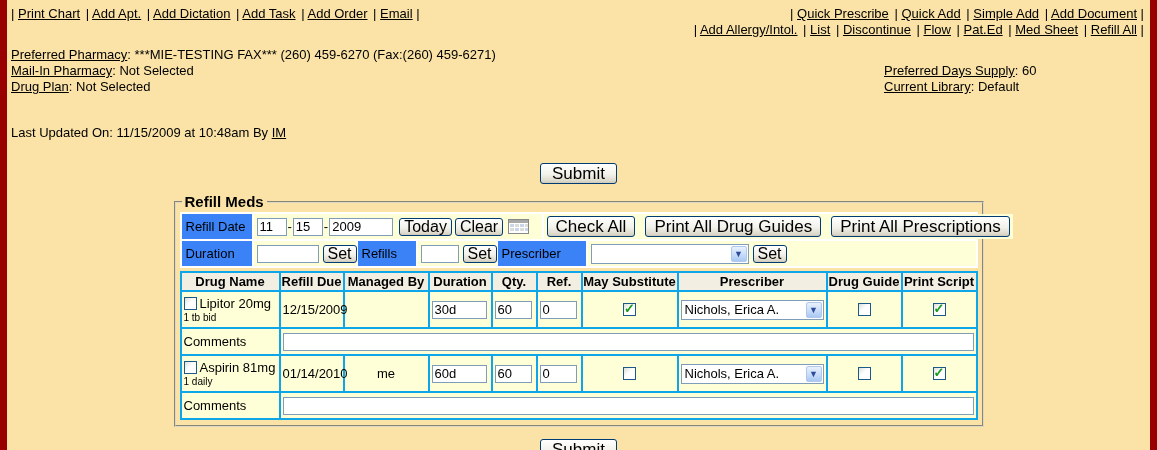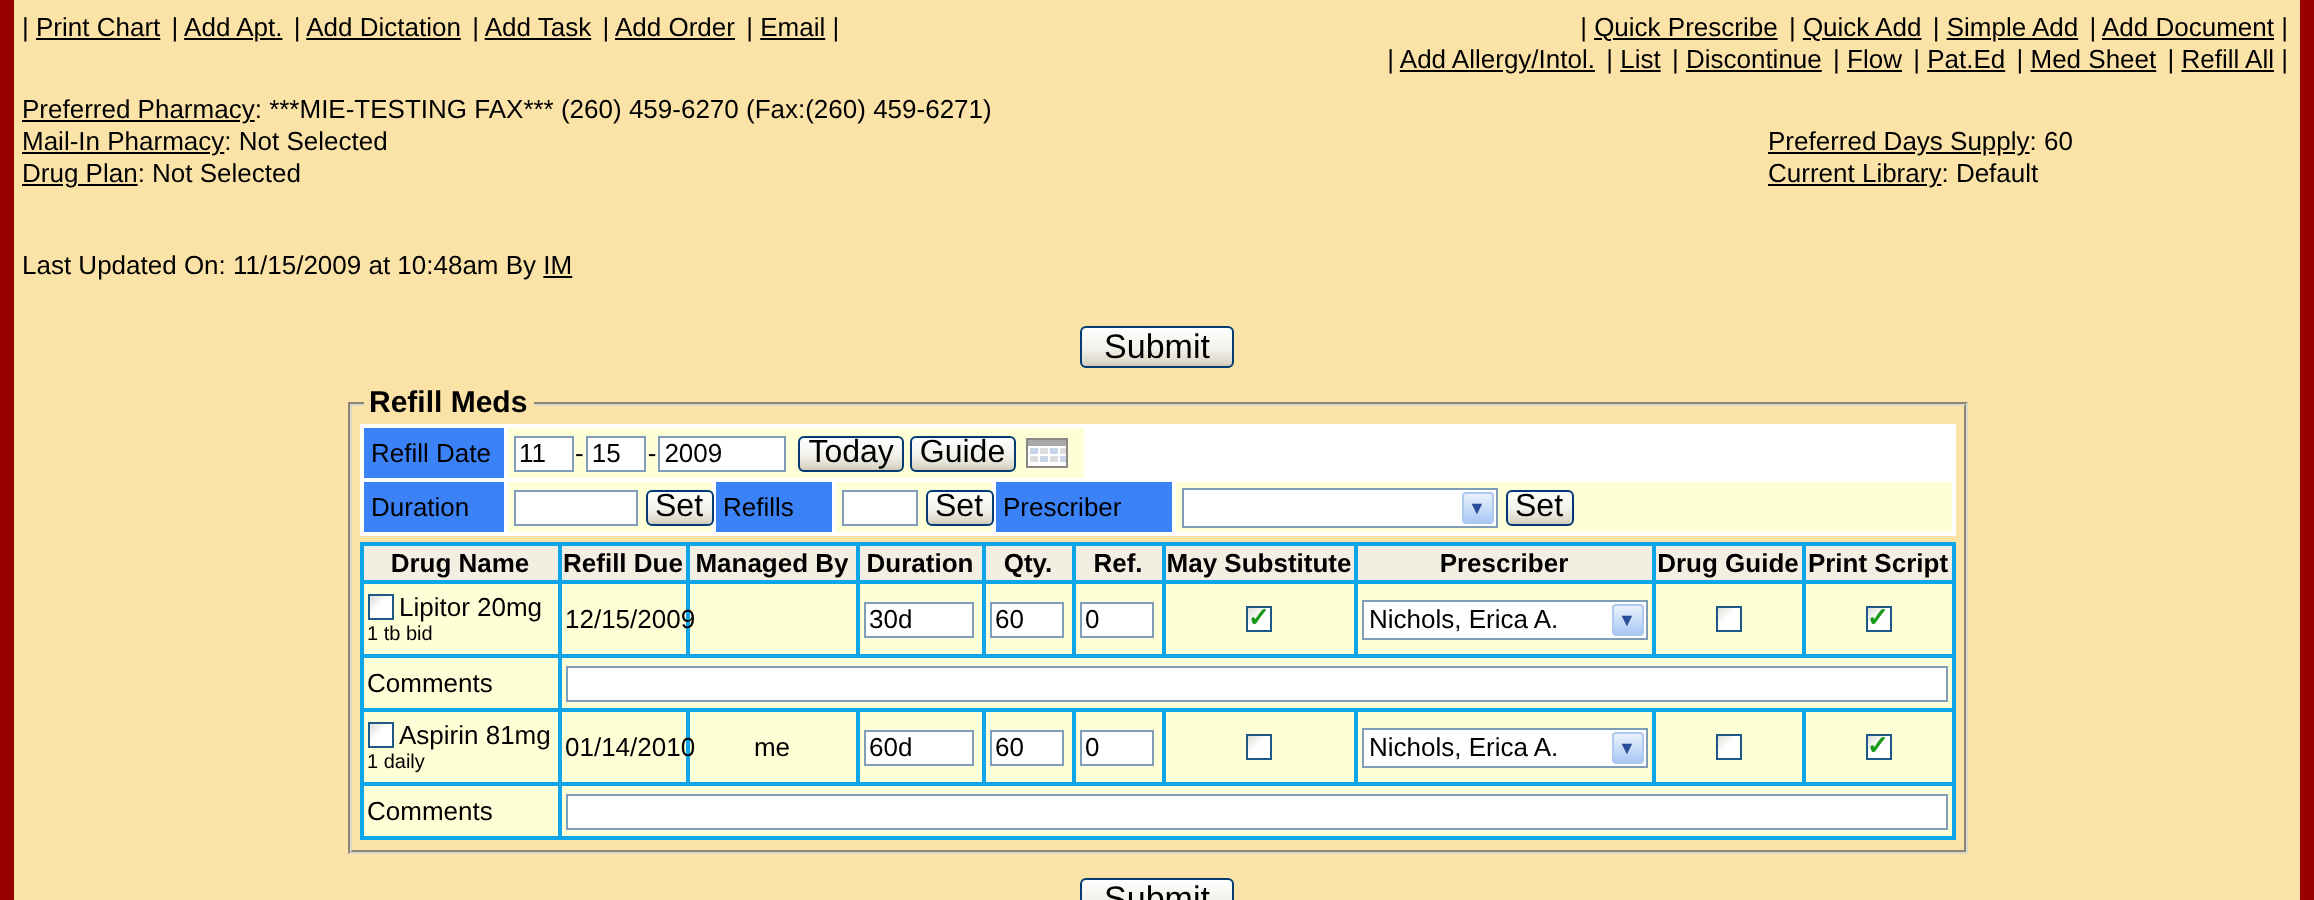--- a/index.html
+++ b/index.html
@@ -167,35 +167,40 @@
 
       <div class="ctrl-row">
         <div class="gcell" style="width:70px;">Refill Date</div>
         <div class="ycell" style="width:288px;">
           <input class="tin" style="width: 30px;" value="11">
           <span class="dsep"></span>
           <input class="tin" style="width: 30px;" value="15">
           <span class="dsep"></span>
           <input class="tin" style="width: 64px;" value="2009">
           <button class="btn small" style="margin-left:6px;">Today</button>
-          <button class="btn small" style="margin-left:3px;">Guide</button>
+          <button class="btn small" style="margin-left:3px;">Clear</button>
           <span style="margin-left:5px; display:inline-flex;">
             <svg width="21" height="15" xmlns="http://www.w3.org/2000/svg">
               <rect x="0.5" y="0.5" width="20" height="14" fill="#ffffff" stroke="#888888"></rect>
               <rect x="1" y="1" width="19" height="3" fill="#A8A8A8"></rect>
               <rect x="2" y="5" width="4" height="3" fill="#C9D6EA"></rect>
                 <rect x="7" y="5" width="4" height="3" fill="#DCDCDC"></rect>
                 <rect x="12" y="5" width="4" height="3" fill="#C9D6EA"></rect>
                 <rect x="17" y="5" width="3" height="3" fill="#DCDCDC"></rect>
               <rect x="2" y="9" width="4" height="3" fill="#DCDCDC"></rect>
                 <rect x="7" y="9" width="4" height="3" fill="#C9D6EA"></rect>
                 <rect x="12" y="9" width="4" height="3" fill="#DCDCDC"></rect>
                 <rect x="17" y="9" width="3" height="3" fill="#C9D6EA"></rect>
             </svg>
           </span>
+        </div>
+        <div class="ycell grow" style="justify-content:center; gap:10px;">
+          <button class="btn wide1">Check All</button>
+          <button class="btn wide2">Print All Drug Guides</button>
+          <button class="btn wide3">Print All Prescriptions</button>
         </div>
       </div>
 
       <div class="ctrl-row">
         <div class="gcell" style="width:70px;">Duration</div>
         <div class="ycell" style="width:102px; gap:4px;">
           <input class="tin" style="width: 62px;">
           <button class="btn small">Set</button>
         </div>
         <div class="gcell" style="width:58px;">Refills</div>

